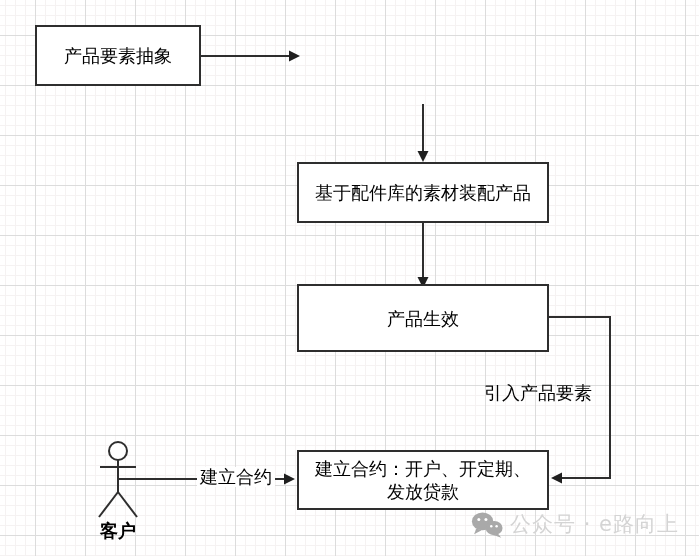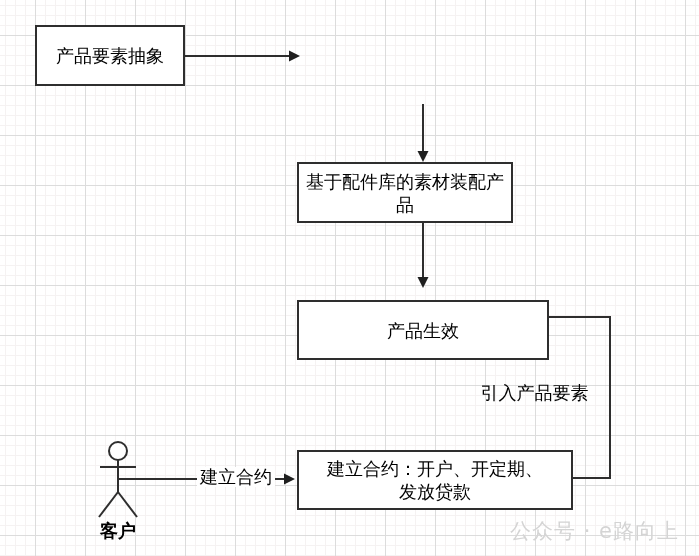--- a/index.html
+++ b/index.html
@@ -23,36 +23,36 @@
     position:absolute; z-index:2;
     background:#fff;
     border:2px solid #2e2e2e;
     box-sizing:border-box;
     display:flex; align-items:center; justify-content:center;
     text-align:center;
     font-size:18px; line-height:23px;
     white-space:pre-line;
   }
   .node--ellipse { border-radius:50%; }
-  .n-abstract  { left:35px;  top:25px;  width:150px; height:61px; }
+  .n-abstract  { left:35px;  top:25px;  width:166px; height:61px; }
   .n-factory   { left:300px; top:8px;   width:246px; height:96px; }
-  .n-assemble  { left:297px; top:162px; width:216px; height:61px; }
-  .n-effective { left:297px; top:300px; width:252px; height:60px; }
-  .n-contract  { left:297px; top:450px; width:276px; height:60px; }
+  .n-assemble  { left:297px; top:162px; width:252px; height:61px; }
+  .n-effective { left:297px; top:284px; width:252px; height:68px; }
+  .n-contract  { left:297px; top:450px; width:252px; height:60px; }
   .edge-label {
     position:absolute; z-index:3;
     font-size:18px; line-height:20px; white-space:nowrap;
   }
-  .l-introduce { left:472px; top:383px; width:125px; text-align:center; }
+  .l-introduce { left:484px; top:383px; width:125px; }
   .l-establish { left:197px; top:467px; background:#fff; padding:0 3px; }
   .l-actor     { left:96px;  top:521px; width:44px; text-align:center;font-weight:bold; }
   .watermark {
     position:absolute; z-index:3;
     right:20px; top:510px; height:28px;
-    display:flex; align-items:center; gap:7px;flex-direction:column;
+    display:flex; align-items:center; gap:7px;
   }
   .watermark .wm-text { font-size:21px; color:#d4d4d4; letter-spacing:1px; }
 </style>
 </head>
 <body>
 
 <div class="canvas">
 
   <svg class="overlay" width="699" height="556" viewBox="0 0 699 556">
     <g stroke="#2e2e2e" stroke-width="2" fill="none">

